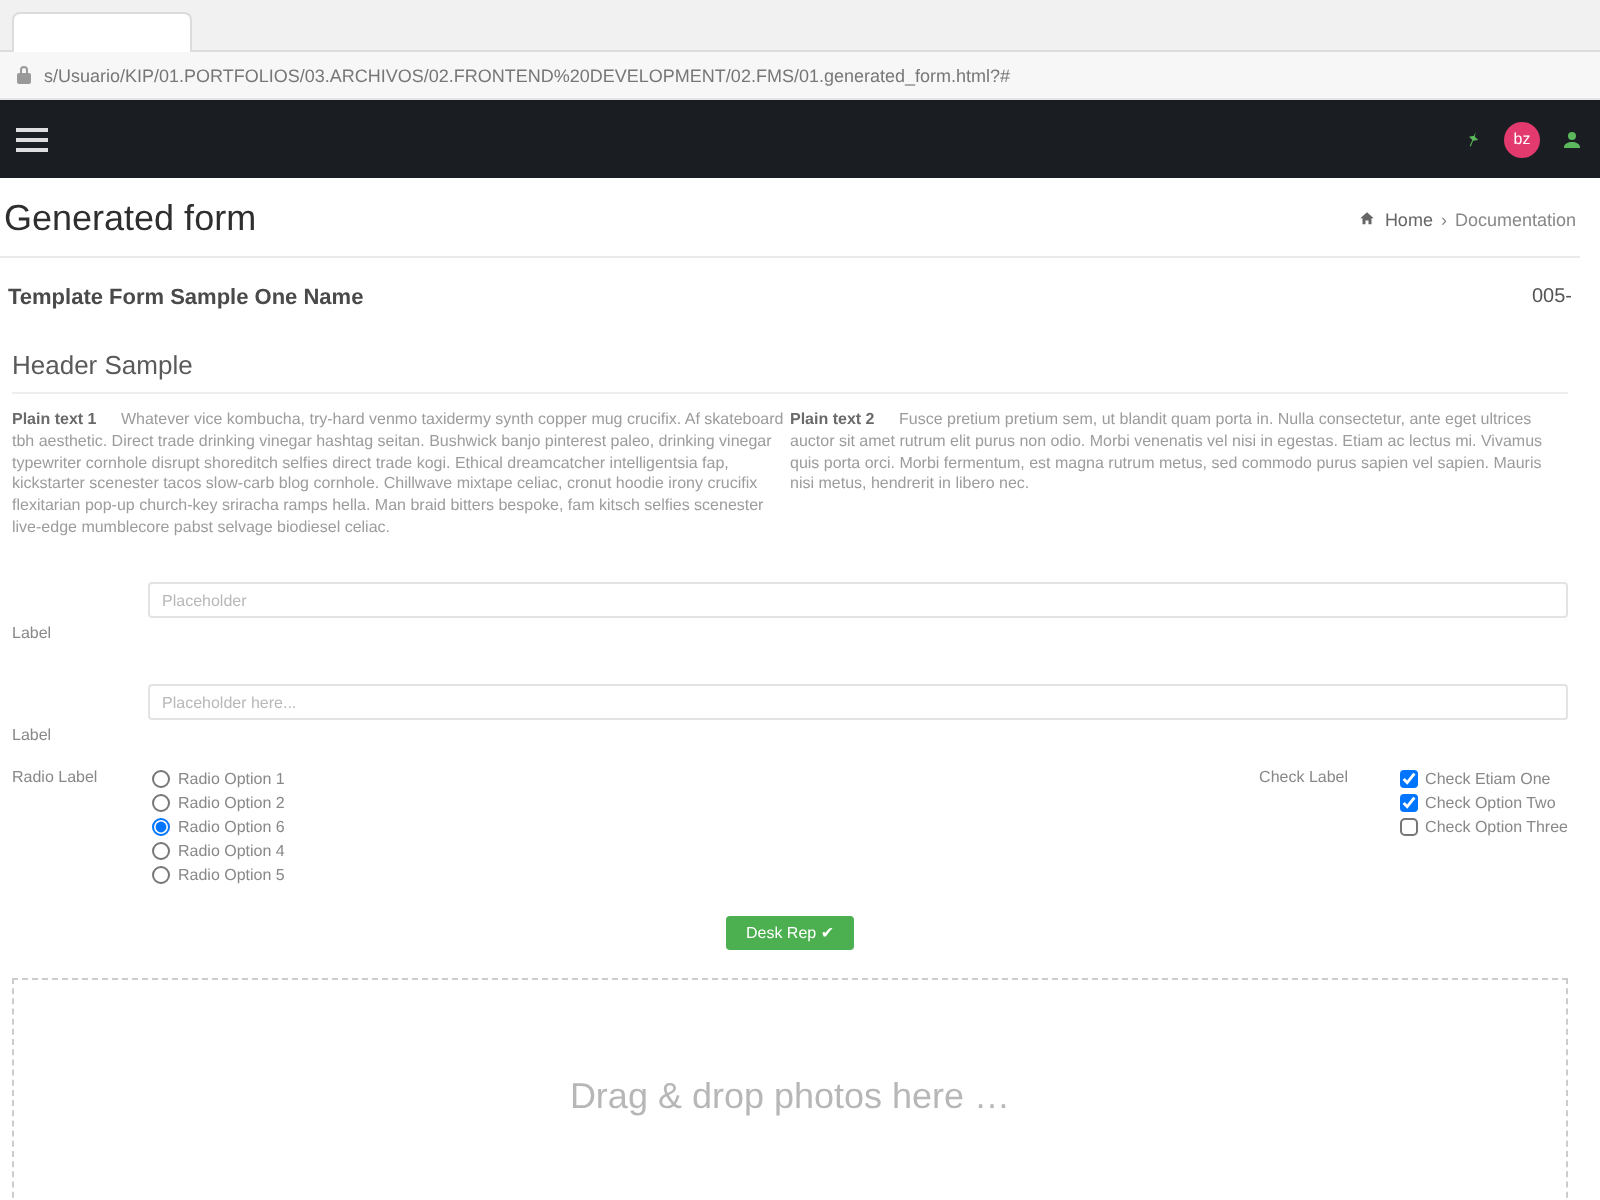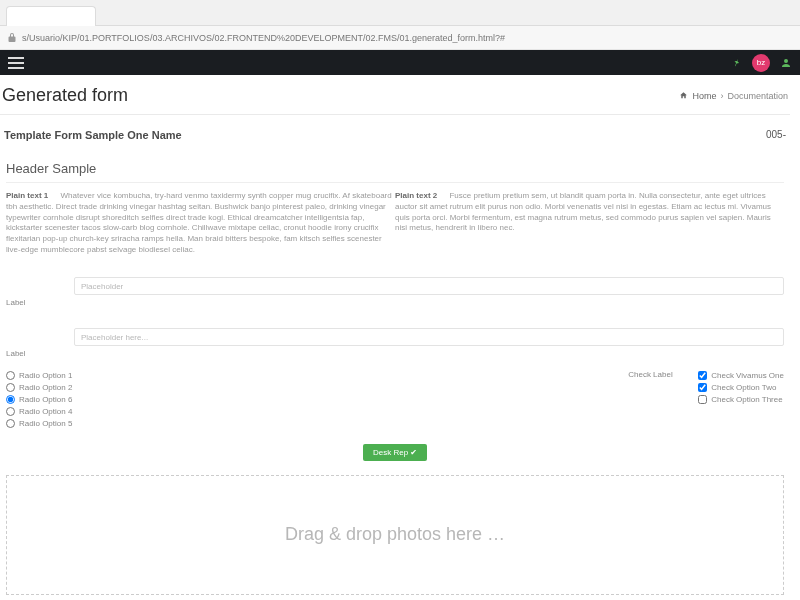--- a/index.html
+++ b/index.html
@@ -2,21 +2,21 @@
 <html><head>
 <meta charset="utf-8">
 <style>
   * { box-sizing: border-box; margin: 0; padding: 0; }
   body { font-family: "Segoe UI", Arial, sans-serif; font-size: 10px; color: #555; background: #fff; }
   .browser-chrome { height: 26px; background: #f1f1f1; border-bottom: 1px solid #dcdcdc; display: flex; align-items: center; padding: 0 6px; }
   .tab-corner { width: 90px; height: 20px; background: #fff; border-top-left-radius: 4px; border-top-right-radius: 4px; border: 1px solid #dcdcdc; border-bottom: none; margin-top: 6px; }
   .addr-bar { height: 24px; background: #f7f7f7; border-bottom: 1px solid #e5e5e5; display: flex; align-items: center; padding: 0 6px; }
   .lock { width: 12px; height: 12px; margin-right: 4px; fill: #999; }
   .url { font-size: 9px; color: #777; overflow: hidden; white-space: nowrap; }
-  .topnav { height: 25px; background: #1a1d21; display: flex; align-items: center; justify-content: space-between; padding: 0 8px; }
+  .topnav { height: 39px; background: #1a1d21; display: flex; align-items: center; justify-content: space-between; padding: 0 8px; }
   .hamburger { display: flex; flex-direction: column; gap: 3px; cursor: pointer; }
   .hamburger span { display: block; width: 16px; height: 2px; background: #ddd; }
   .nav-right { display: flex; align-items: center; gap: 10px; }
   .pin-icon { width: 10px; height: 10px; fill: #5cb85c; }
   .avatar { width: 18px; height: 18px; border-radius: 50%; background: #e23a6e; color: #fff; font-size: 8px; display: flex; align-items: center; justify-content: center; }
   .user-icon { width: 12px; height: 12px; fill: #5cb85c; }
   .page { padding: 6px 10px 10px 0; }
   .page-head { display: flex; justify-content: space-between; align-items: center; border-bottom: 1px solid #eaeaea; padding: 4px 2px 8px 2px; }
   .page-title { font-size: 18px; font-weight: 500; color: #2e2e2e; }
   .crumbs { font-size: 9px; color: #888; display: flex; align-items: center; gap: 4px; }
@@ -111,20 +111,21 @@
       <div class="flabel">Label</div>
       <input class="finput" placeholder="Placeholder" style="">
     </div>
     <div class="frow">
       <div class="flabel">Label</div>
       <input class="finput" placeholder="Placeholder here..." style="">
     </div>
 
     <div class="opts-row">
       <div class="opts-block">
+        <div class="opts-label">Radio Label</div>
         <div class="opts-list" id="radio-list">
             <label class="opt">
               <input type="radio" name="rg" style="">
               <span>Radio Option 1</span>
             </label>
             <label class="opt">
               <input type="radio" name="rg" style="">
               <span>Radio Option 2</span>
             </label>
             <label class="opt">
@@ -139,21 +140,21 @@
               <input type="radio" name="rg" style="">
               <span>Radio Option 5</span>
             </label>
           </div>
       </div>
       <div class="opts-block right">
         <div class="opts-label">Check Label</div>
         <div class="opts-list" id="check-list">
             <label class="opt">
               <input type="checkbox" checked="" style="">
-              <span>Check Vivamus One</span>
+              <span>Check Etiam One</span>
             </label>
             <label class="opt">
               <input type="checkbox" checked="" style="">
               <span>Check Option Two</span>
             </label>
             <label class="opt">
               <input type="checkbox" style="">
               <span>Check Option Three</span>
             </label>
           </div>

